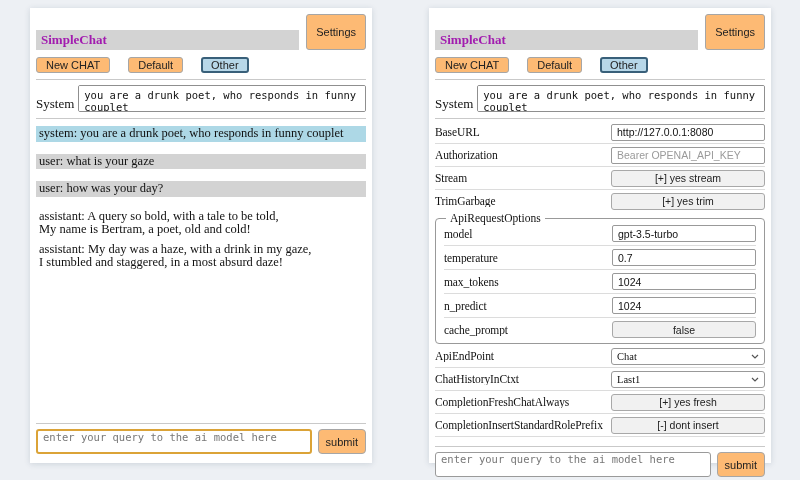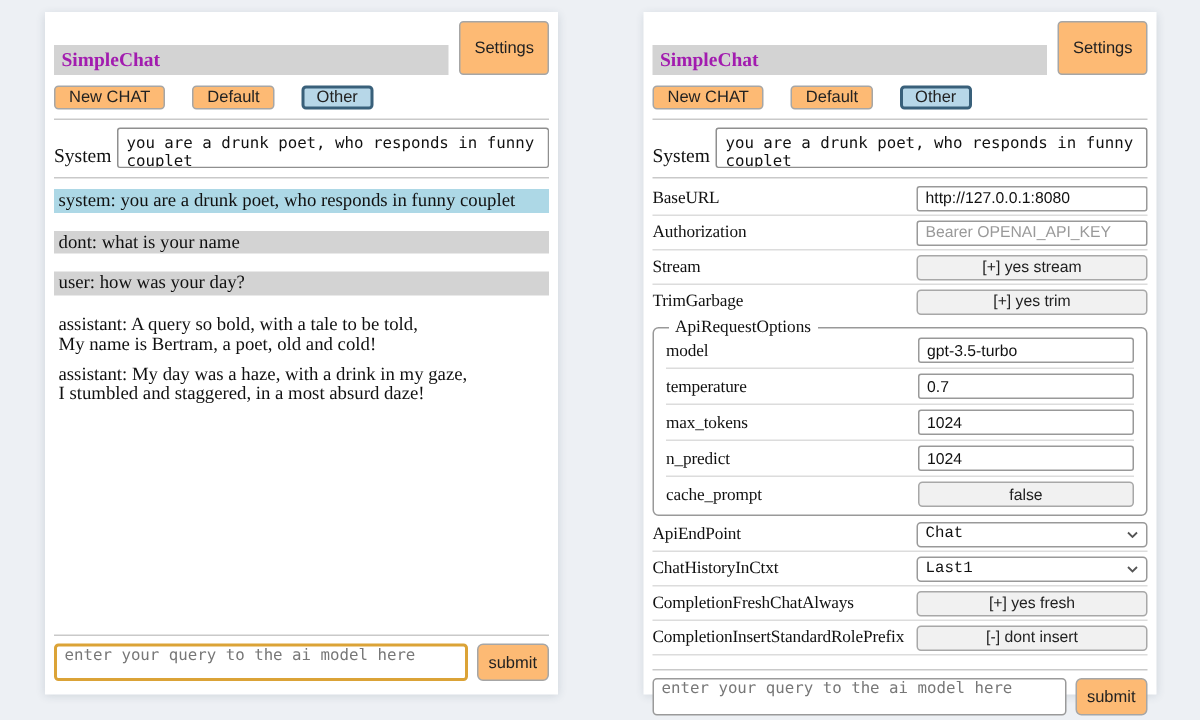--- a/index.html
+++ b/index.html
@@ -77,21 +77,21 @@
   .sinput::placeholder { color:#9a9a9a; opacity:1; }
   .sbtn {
     width:100%; height:17px; font-family:"Liberation Sans", sans-serif;
     font-size:10.5px; background:#f1f1f1; border:1px solid #a8a8a8;
     border-radius:3px; color:#222; cursor:pointer;
   }
   .ssel {
     width:100%; height:17px; border:1px solid #999; border-radius:3px;
     background:#fff; display:flex; align-items:center;
     justify-content:space-between; padding:0 5px;
-    font-family:Liberation Mono, monospace; font-size:10.5px;
+    font-family:Liberation Serif, serif; font-size:10.5px;
     color:#111; cursor:pointer;gap:21px;
   }
   .fieldset {
     border:1px solid #999; border-radius:4px; margin:3px 0 4px 0;
     padding:1px 8px 5px 8px;
   }
   .fieldset legend { font-size:11.5px; padding:0 4px; margin-left:2px; color:#111; }
 </style>
 </head>
 <body>
@@ -109,21 +109,21 @@
       <button class="btn active">Other</button>
     </div>
     <hr class="line">
     <div class="sysrow">
       <span class="syslabel">System</span>
       <textarea class="systext" spellcheck="false" style="">you are a drunk poet, who responds in funny couplet</textarea>
     </div>
     <hr class="line">
     <div class="chat">
       <div class="msg system">system: you are a drunk poet, who responds in funny couplet</div>
-      <div class="msg user">dont: what is your name</div>
+      <div class="msg user">user: what is your gaze</div>
       <div class="msg user">user: how was your day?</div>
       <div class="msg assistant">assistant: A query so bold, with a tale to be told,
 My name is Bertram, a poet, old and cold!</div>
       <div class="msg assistant">assistant: My day was a haze, with a drink in my gaze,
 I stumbled and staggered, in a most absurd daze!</div>
     </div>
     <div class="spacer"></div>
     <hr class="line">
     <div class="queryrow">
       <textarea class="querytext focused" spellcheck="false" placeholder="enter your query to the ai model here" style=""></textarea>

